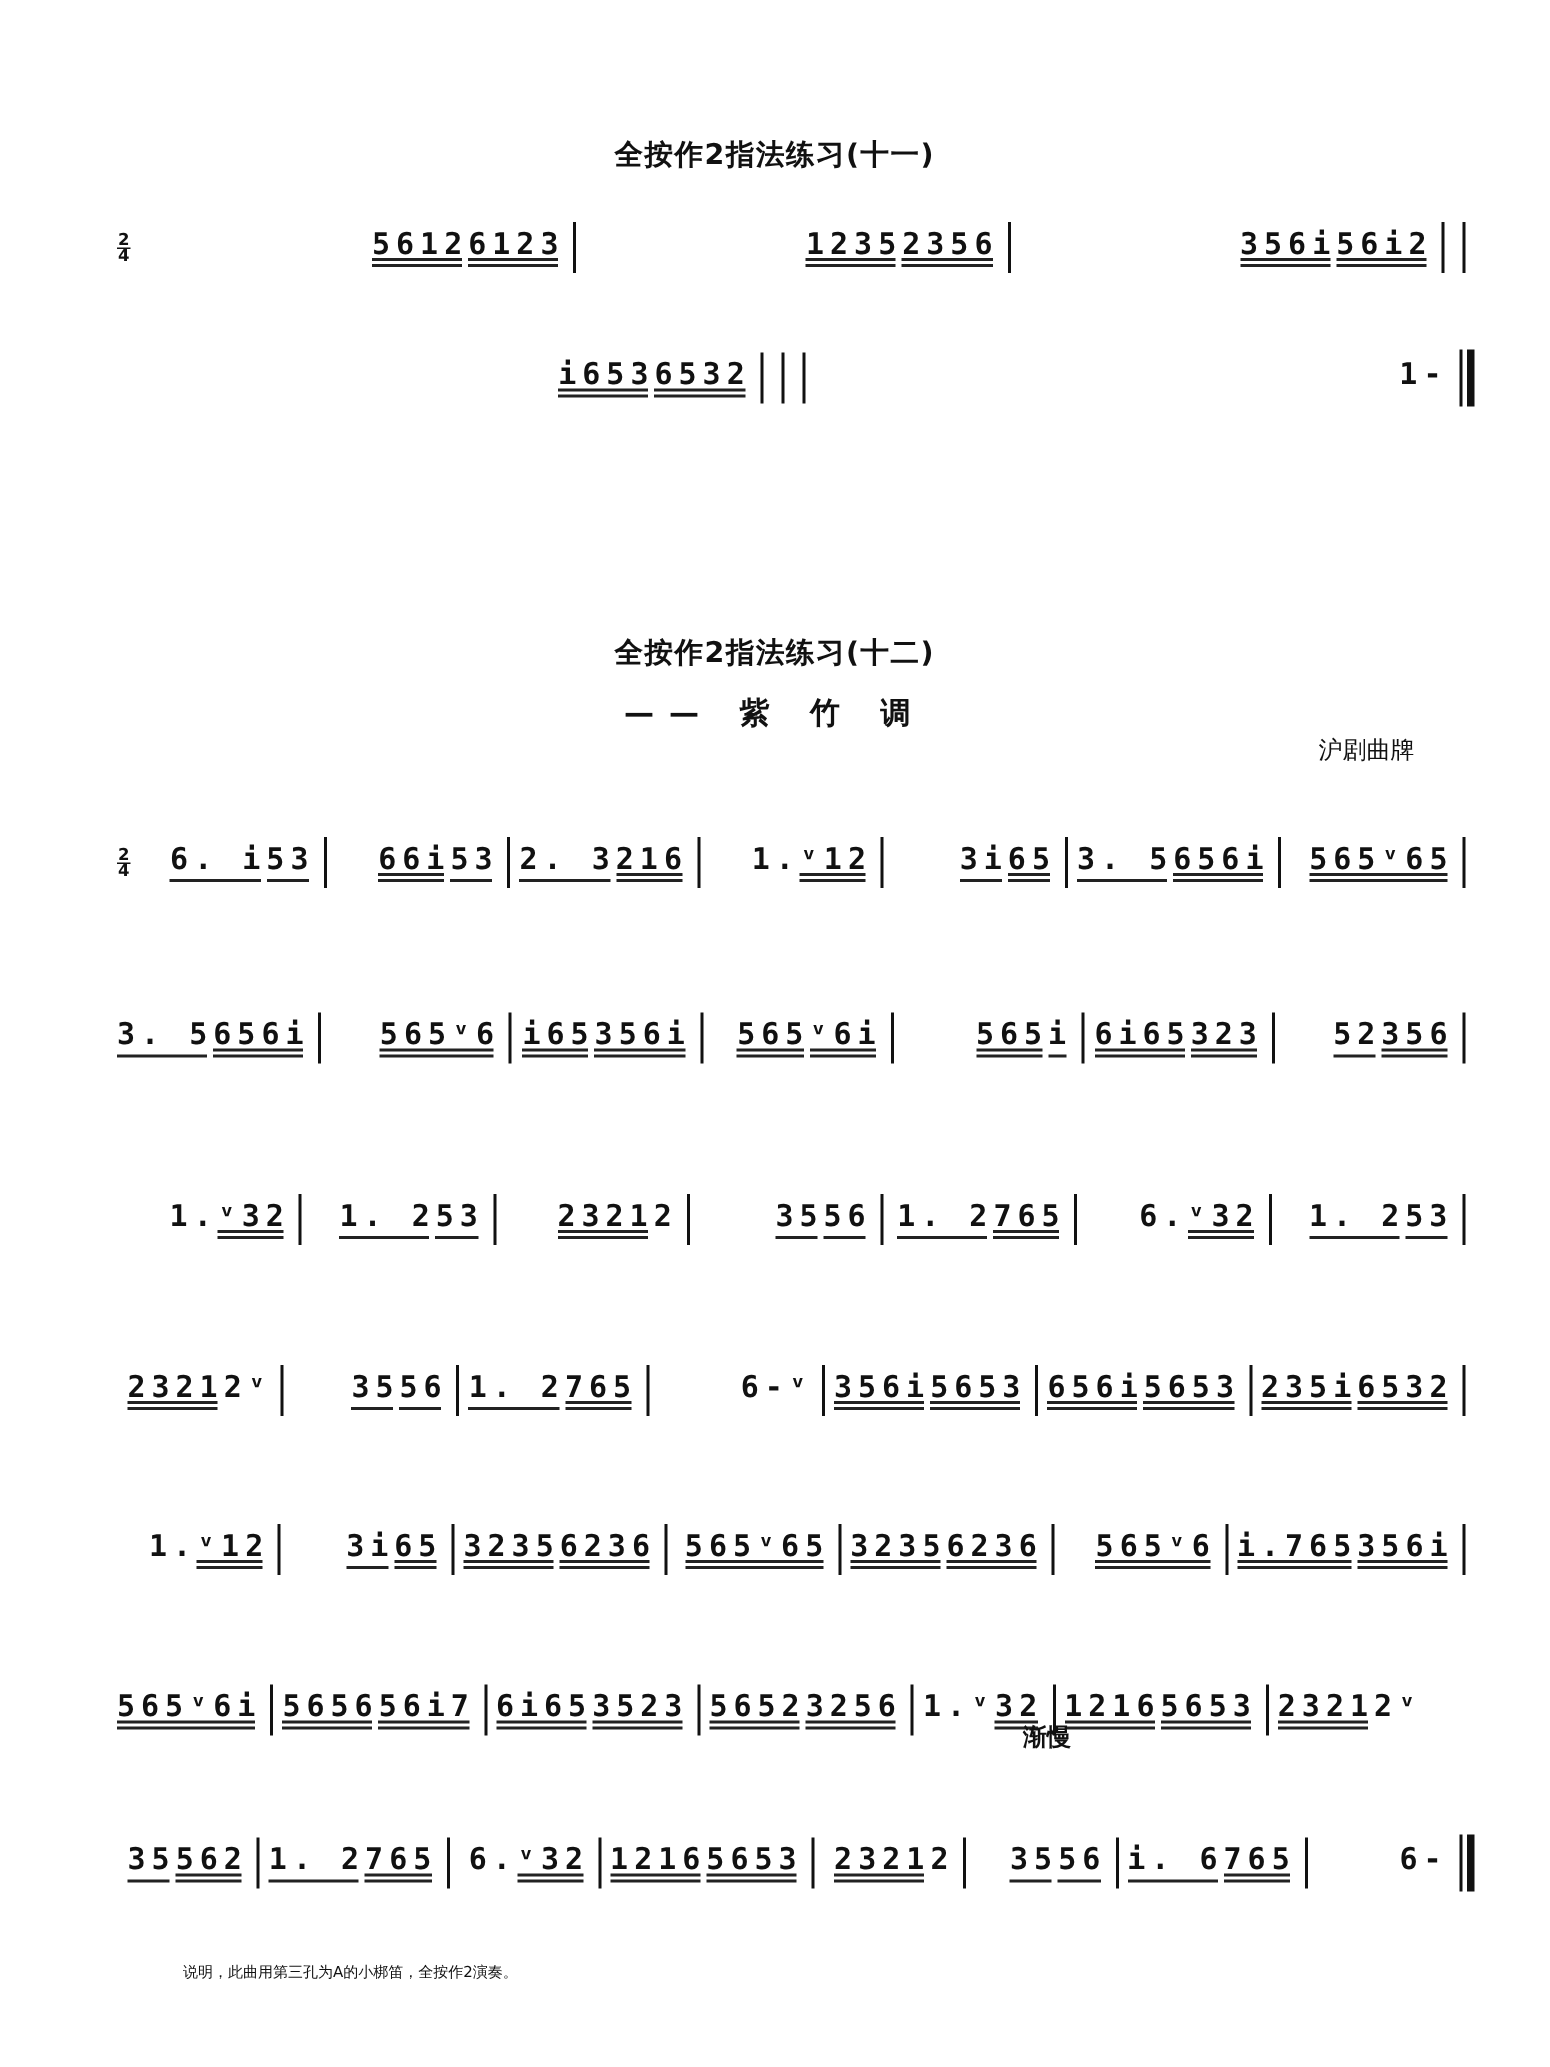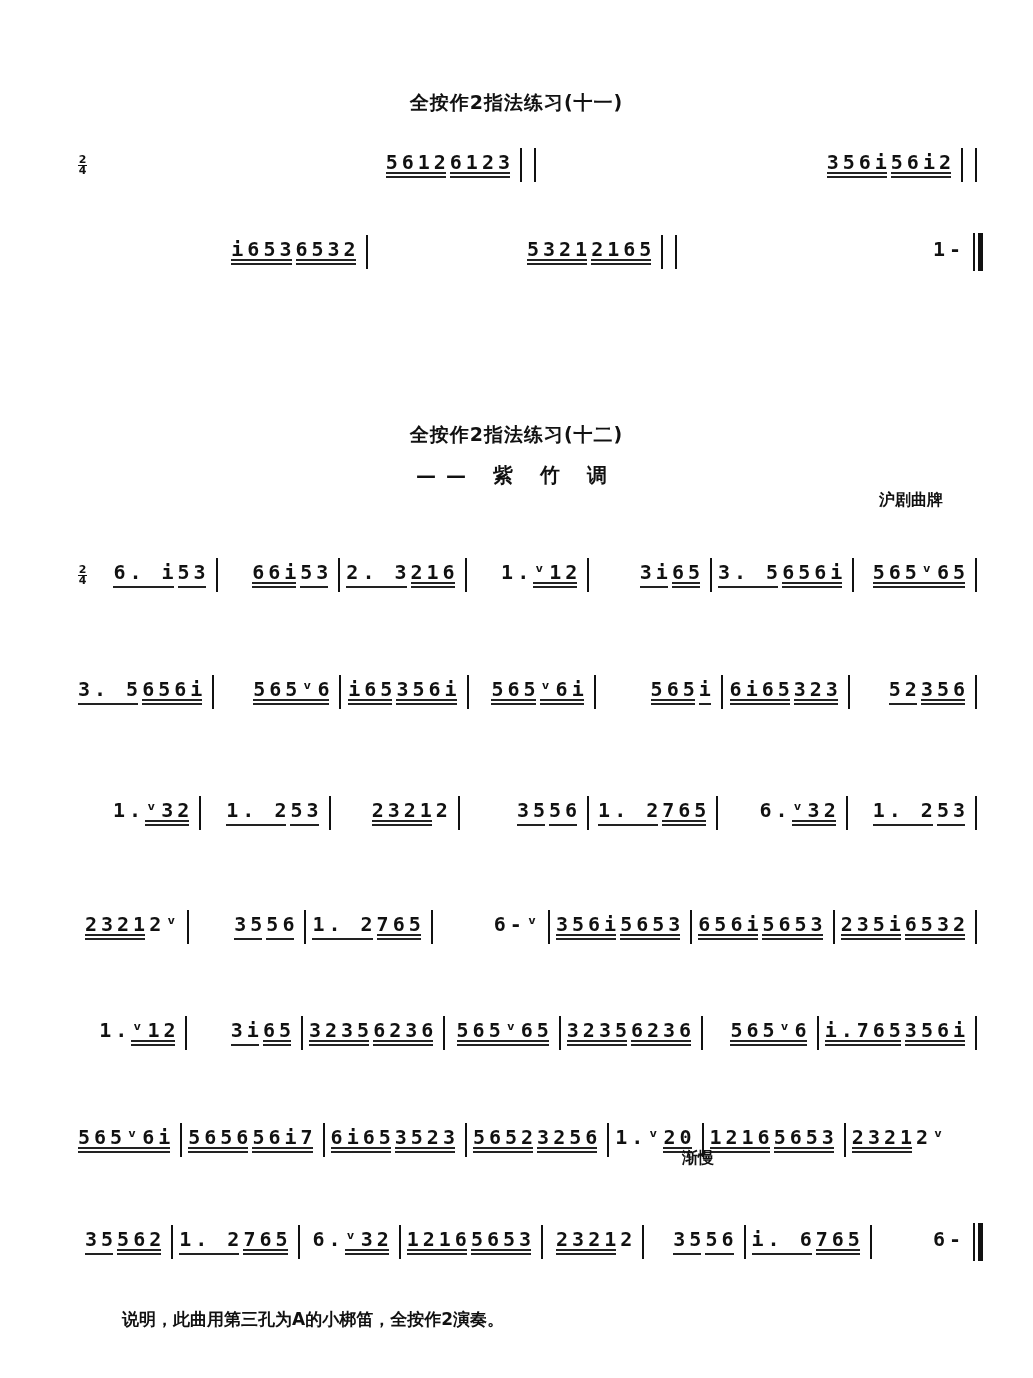--- a/index.html
+++ b/index.html
@@ -1,21 +1,21 @@
 <!DOCTYPE html>
 <html><head>
 <meta charset="utf-8">
 <style>
   html,body{margin:0;padding:0;background:#fff;}
   body{width:1033px;height:1378px;position:relative;overflow:hidden;
        font-family:"DejaVu Sans","Liberation Sans",sans-serif;color:#111;}
   .title{position:absolute;left:0;width:1033px;text-align:center;font-weight:bold;font-size:19px;letter-spacing:1px;}
   .subtitle{position:absolute;left:0;width:1033px;text-align:center;font-weight:bold;font-size:20px;letter-spacing:10px;}
-  .composer{position:absolute;right:90px;font-weight:bold;font-size:16px;margin-left:20px;}
-  .note-text{position:absolute;left:122px;font-weight:bold;font-size:17px;}
+  .composer{position:absolute;right:90px;font-weight:normal;font-size:16px;margin-left:20px;}
+  .note-text{position:absolute;left:122px;font-weight:normal;font-size:10px;}
   .tempo{position:absolute;font-weight:bold;font-size:16px;}
   .staff{position:absolute;left:78px;width:905px;height:40px;display:flex;align-items:center;}
   .timesig{display:flex;flex-direction:column;align-items:center;font-weight:bold;font-size:11px;line-height:10px;margin-right:14px;}
   .timesig .bar{width:9px;height:1px;background:#111;}
   .measures{display:flex;flex:1;align-items:center;height:40px;}
   .measure{flex:1;display:flex;justify-content:flex-end;align-items:center;height:40px;position:relative;}
   .group{font-family:"DejaVu Sans Mono","Liberation Mono",monospace;font-weight:bold;font-size:20px;letter-spacing:4px;
          position:relative;padding-bottom:6px;white-space:pre;}
   .group.u1::after{content:"";position:absolute;left:0;right:4px;bottom:2px;height:2px;background:#222;}
   .group.u2::after{content:"";position:absolute;left:0;right:4px;bottom:2px;height:2px;background:#222;box-shadow:0 -4px 0 #222;}
@@ -35,40 +35,40 @@
         <span>2</span>
         <span class="bar"></span>
         <span>4</span>
       </div>
       <div class="measures">
         <div class="measure">
           <span class="group u2">5612</span>
           <span class="group u2">6123</span>
         </div>
         <div class="barline"></div>
+        <div class="measure">
+          <span class="group u2">1235</span>
+          <span class="group u2">2356</span>
+        </div>
         <div class="barline"></div>
         <div class="measure">
           <span class="group u2">356i</span>
           <span class="group u2">56i2</span>
         </div>
         <div class="barline"></div>
       </div>
       <div class="barline"></div>
     </div>
     <div class="staff" style="top: 232px;">
       <div class="measures">
         <div class="measure">
           <span class="group u2">i653</span>
           <span class="group u2">6532</span>
         </div>
         <div class="barline"></div>
-        <div class="measure">
-          <span class="group u2">5321</span>
-          <span class="group u2">2165</span>
-        </div>
         <div class="barline"></div>
         <div class="barline"></div>
         <div class="measure">
           <span class="group">1</span>
           <span class="group">-</span>
         </div>
       </div>
       <div class="endbar">
         <span></span>
         <span></span>
@@ -292,21 +292,21 @@
           <span class="group u2">3523</span>
         </div>
         <div class="barline"></div>
         <div class="measure">
           <span class="group u2">5652</span>
           <span class="group u2">3256</span>
         </div>
         <div class="barline"></div>
         <div class="measure">
           <span class="group">1.ᵛ</span>
-          <span class="group u2">20</span>
+          <span class="group u2">32</span>
         </div>
         <div class="barline"></div>
         <div class="measure">
           <span class="group u2">1216</span>
           <span class="group u2">5653</span>
         </div>
         <div class="barline"></div>
         <div class="measure">
           <span class="group u2">2321</span>
           <span class="group">2ᵛ</span>

